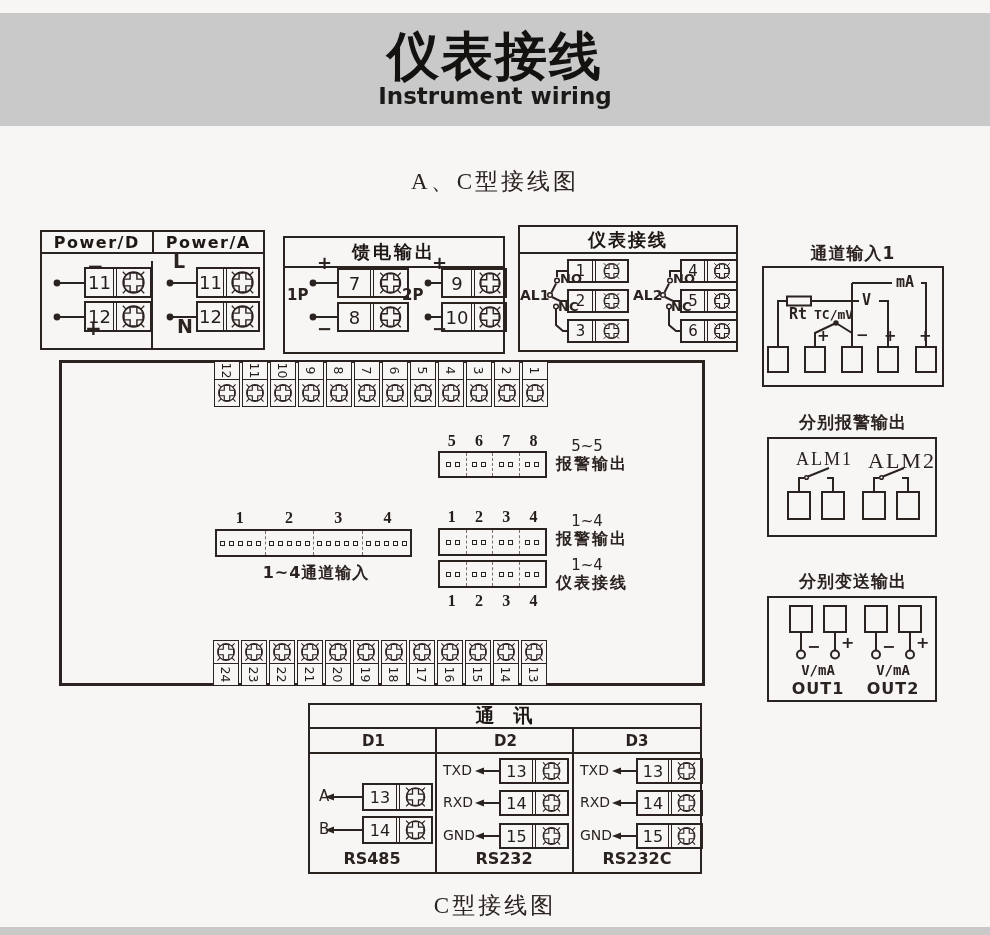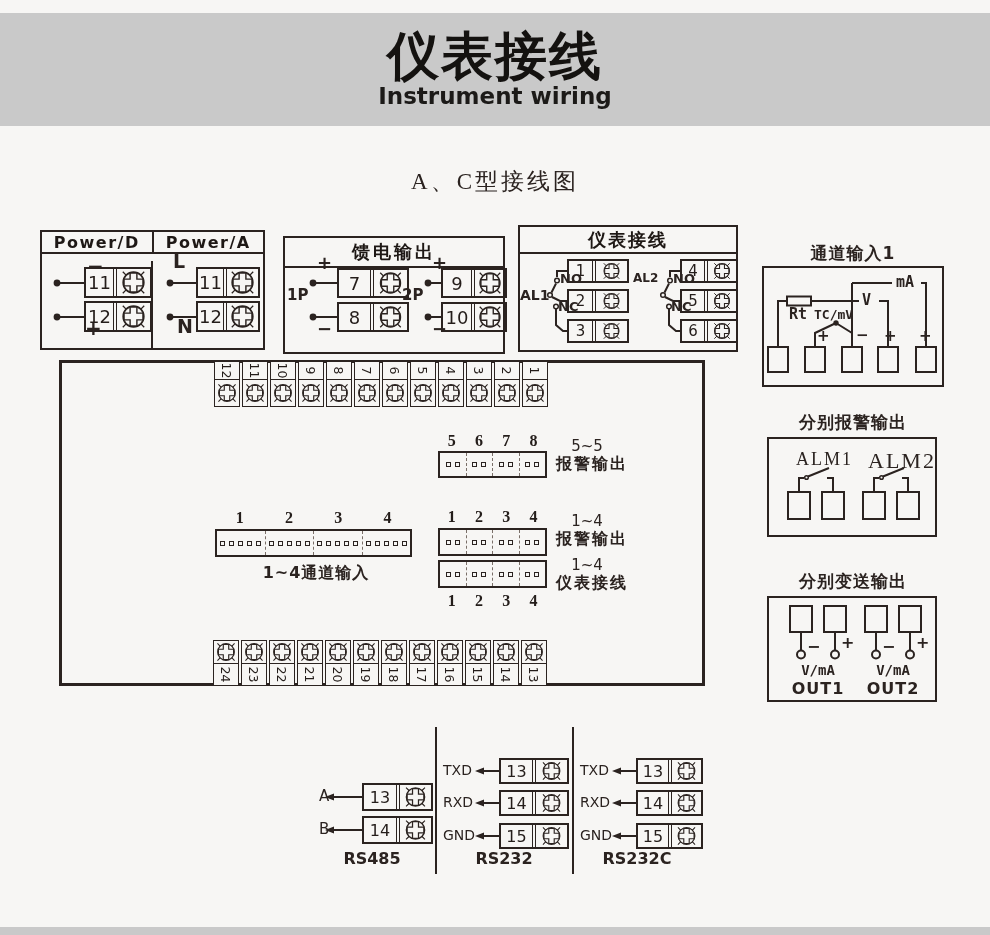--- a/index.html
+++ b/index.html
@@ -61,20 +61,21 @@
 
 <div id="canvas">
 
   <div class="band" style="top:13px;height:113px">
     <div class="t bold ctr" style="left:0;top:17px;width:990px;font-size:52px;letter-spacing:2px;color:#141210">仪表接线</div>
     <div class="t ctr" style="left:0;top:72px;width:990px;font-size:23px;font-weight:bold;color:#1c1a18">Instrument wiring</div>
   </div>
   <div class="band" style="top:927px;height:8px"></div>
 
   <div class="t serif ctr" style="left:0;top:170px;width:990px;font-size:23px;letter-spacing:3px">A、C型接线图</div>
+  <div class="t serif ctr" style="left:0;top:894px;width:990px;font-size:23px;letter-spacing:3px">C型接线图</div>
 
   <div class="box" style="left:40px;top:230px;width:225px;height:120px">
     <div class="bhead" style="height:22px;font-size:16px;letter-spacing:1.5px">
       <span style="flex:1;text-align:center;border-right:2.2px solid var(--ink);height:100%;display:flex;align-items:center;justify-content:center">Power/D</span>
       <span style="flex:1;text-align:center">Power/A</span>
     </div>
   </div>
   <div class="vline" style="left:151px;top:261px;height:87px"></div>
   <div class="hterm" style="left:84px;top:267px;height:31px">
     <span class="n" style="width:28px">11</span>
@@ -178,21 +179,21 @@
       </span>
   </div>
   <div class="hterm" style="left:567px;top:319px;height:24px">
     <span class="n" style="width:24px;font-size:15px">3</span>
     <span class="s" style="width:32px">
         <svg viewBox="0 0 28 28">
           <use href="#screw"></use>
         </svg>
       </span>
   </div>
-  <span class="t bold" style="left:633px;top:272px;font-size:12px">AL2</span>
+  <span class="t bold" style="left:633px;top:288px;font-size:14px">AL2</span>
   <span class="t bold" style="left:673px;top:272px;font-size:13px">NO</span>
   <span class="t bold" style="left:671px;top:300px;font-size:13px">NC</span>
   <div class="hterm" style="left:680px;top:259px;height:24px">
     <span class="n" style="width:23px;font-size:15px">4</span>
     <span class="s" style="width:29px">
         <svg viewBox="0 0 28 28">
           <use href="#screw"></use>
         </svg>
       </span>
   </div>
@@ -600,20 +601,28 @@
   <div class="box" style="left:767px;top:596px;width:170px;height:106px"></div>
   <span class="t bold" style="left:807px;top:639px;font-size:16px">−</span>
   <span class="t bold" style="left:841px;top:635px;font-size:16px">+</span>
   <span class="t bold" style="left:882px;top:639px;font-size:16px">−</span>
   <span class="t bold" style="left:916px;top:635px;font-size:16px">+</span>
   <span class="t bold mono ctr" style="left:793px;top:663px;width:50px;font-size:14px">V/mA</span>
   <span class="t bold mono ctr" style="left:868px;top:663px;width:50px;font-size:14px">V/mA</span>
   <span class="t bold ctr" style="left:789px;top:681px;width:58px;font-size:16px;letter-spacing:1px">OUT1</span>
   <span class="t bold ctr" style="left:864px;top:681px;width:58px;font-size:16px;letter-spacing:1px">OUT2</span>
 
+  <div class="box" style="left:308px;top:703px;width:394px;height:171px">
+    <div class="bhead pre" style="height:24px;font-size:19px;letter-spacing:2px">通  讯</div>
+    <div style="display:flex;height:25px;border-bottom:2.2px solid var(--ink);font-weight:bold;font-size:15px">
+      <span style="width:127px;display:flex;align-items:center;justify-content:center">D1</span>
+      <span style="width:137px;display:flex;align-items:center;justify-content:center">D2</span>
+      <span style="flex:1;display:flex;align-items:center;justify-content:center">D3</span>
+    </div>
+  </div>
   <div class="vline" style="left:435px;top:727px;height:147px"></div>
   <div class="vline" style="left:572px;top:727px;height:147px"></div>
 
   <span class="t" style="left:319px;top:789px;font-size:15px">A</span>
   <span class="t" style="left:319px;top:822px;font-size:15px">B</span>
   <div class="hterm small" style="left:362px;top:783px;height:28px">
     <span class="n" style="width:33px">13</span>
     <span class="s" style="width:32px">
         <svg viewBox="0 0 28 28">
           <use href="#screw"></use>

